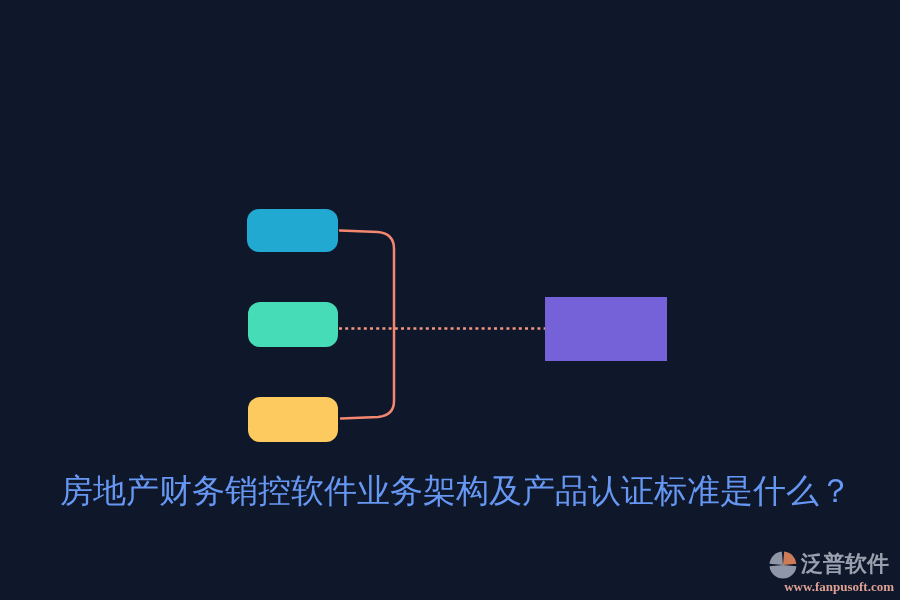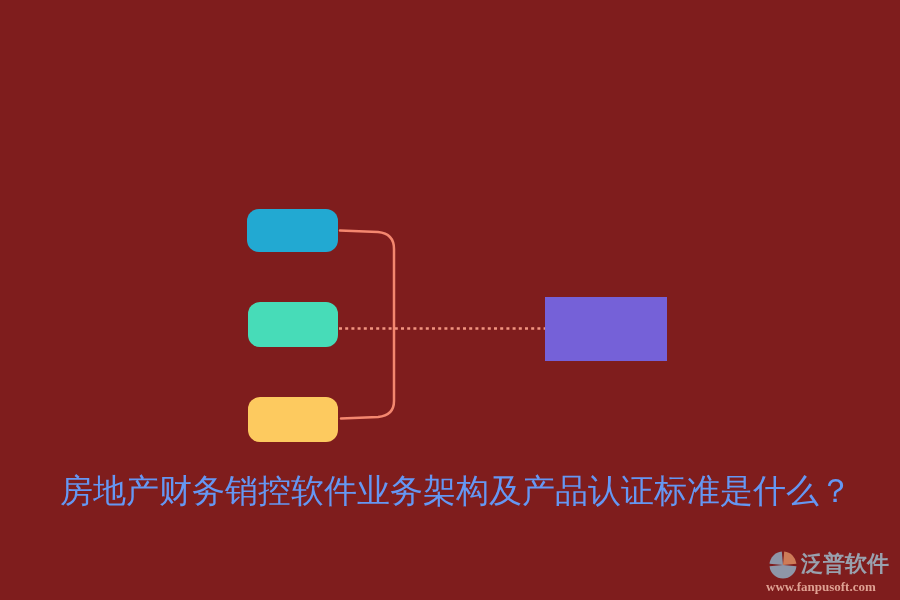--- a/index.html
+++ b/index.html
@@ -5,21 +5,21 @@
   html, body {
     margin: 0;
     padding: 0;
     background: #ffffff;
     font-family: "Liberation Sans", sans-serif;
   }
   .canvas {
     position: relative;
     width: 900px;
     height: 600px;
-    background: #7f1d1d;
+    background: #0f172a;
     overflow: hidden;
   }
   .connectors {
     position: absolute;
     left: 0;
     top: 0;
     width: 900px;
     height: 600px;
     pointer-events: none;
   }
@@ -73,21 +73,21 @@
     white-space: nowrap;
   }
   .watermark .url {
     position: absolute;
     left: 0px;
     top: 29px;
     width: 128px;
     font-family: "Liberation Serif", serif;
     font-size: 13px;
     font-weight: 700;
-    text-align: left;
+    text-align: right;
     white-space: nowrap;
   }
 </style>
 </head>
 <body>
 
 <div class="canvas">
 
   <svg class="connectors" viewBox="0 0 900 600" xmlns="http://www.w3.org/2000/svg">
     <path d="M340,230.5 L378,232 Q394,233.5 394,249 L394,401 Q394,415.5 378,417 L341,418.5" fill="none" stroke-width="2.5" stroke-linecap="round" stroke="#F4876F"></path>

